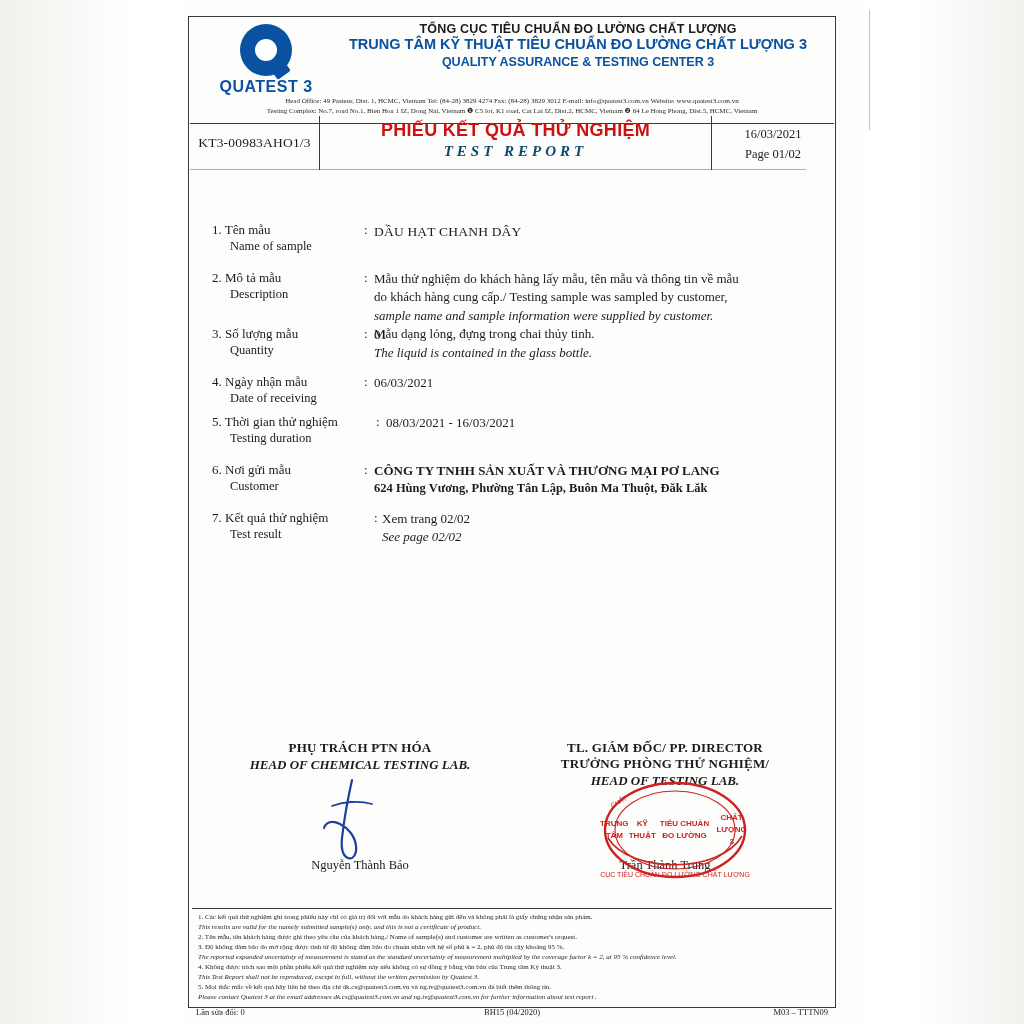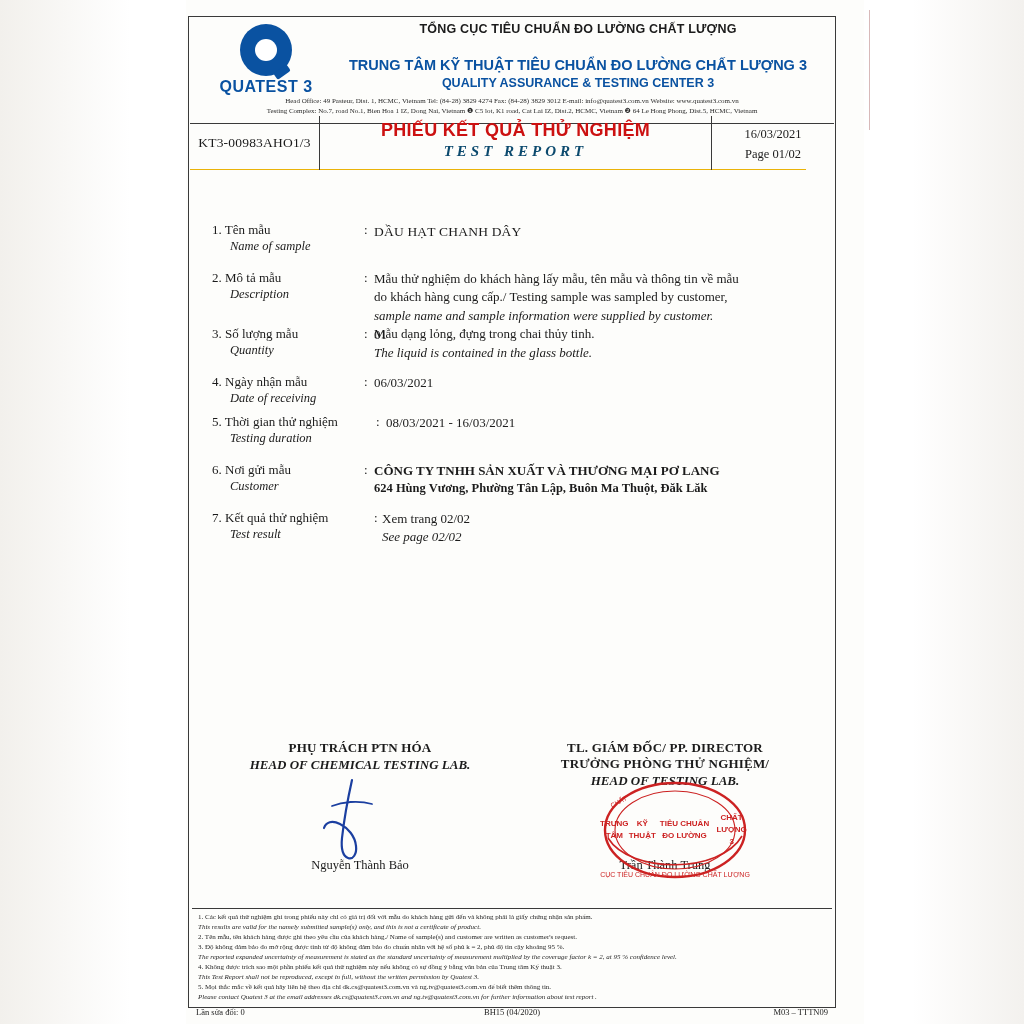--- a/index.html
+++ b/index.html
@@ -106,21 +106,21 @@
     font-size: 12.5px;
     font-weight: bold;
     color: #1b1b1b;
     letter-spacing: .2px;
   }
   .head-l2 {
     font-family: "Liberation Sans", sans-serif;
     font-size: 14.5px;
     font-weight: bold;
     color: #0a52a1;
-    margin-top: 21px;
+    margin-top: 0;
   }
   .head-l3 {
     font-family: "Liberation Sans", sans-serif;
     font-size: 12.5px;
     font-weight: bold;
     color: #0a52a1;
     margin-top: 3px;
   }
   .head-addr {
     position: absolute;
@@ -195,21 +195,20 @@
   .f-label {
     position: absolute;
     left: 0; top: 0;
     width: 148px;
   }
   .f-vn {
     font-size: 13px;
     white-space: nowrap;
   }
   .f-en {
-    font-style: italic;
     font-size: 12.5px;
     margin-top: 1px;
     margin-left: 18px;
     color: #202020;
   }
   .f-colon {
     position: absolute;
     left: 152px; top: 0;
     font-size: 13px;
   }

